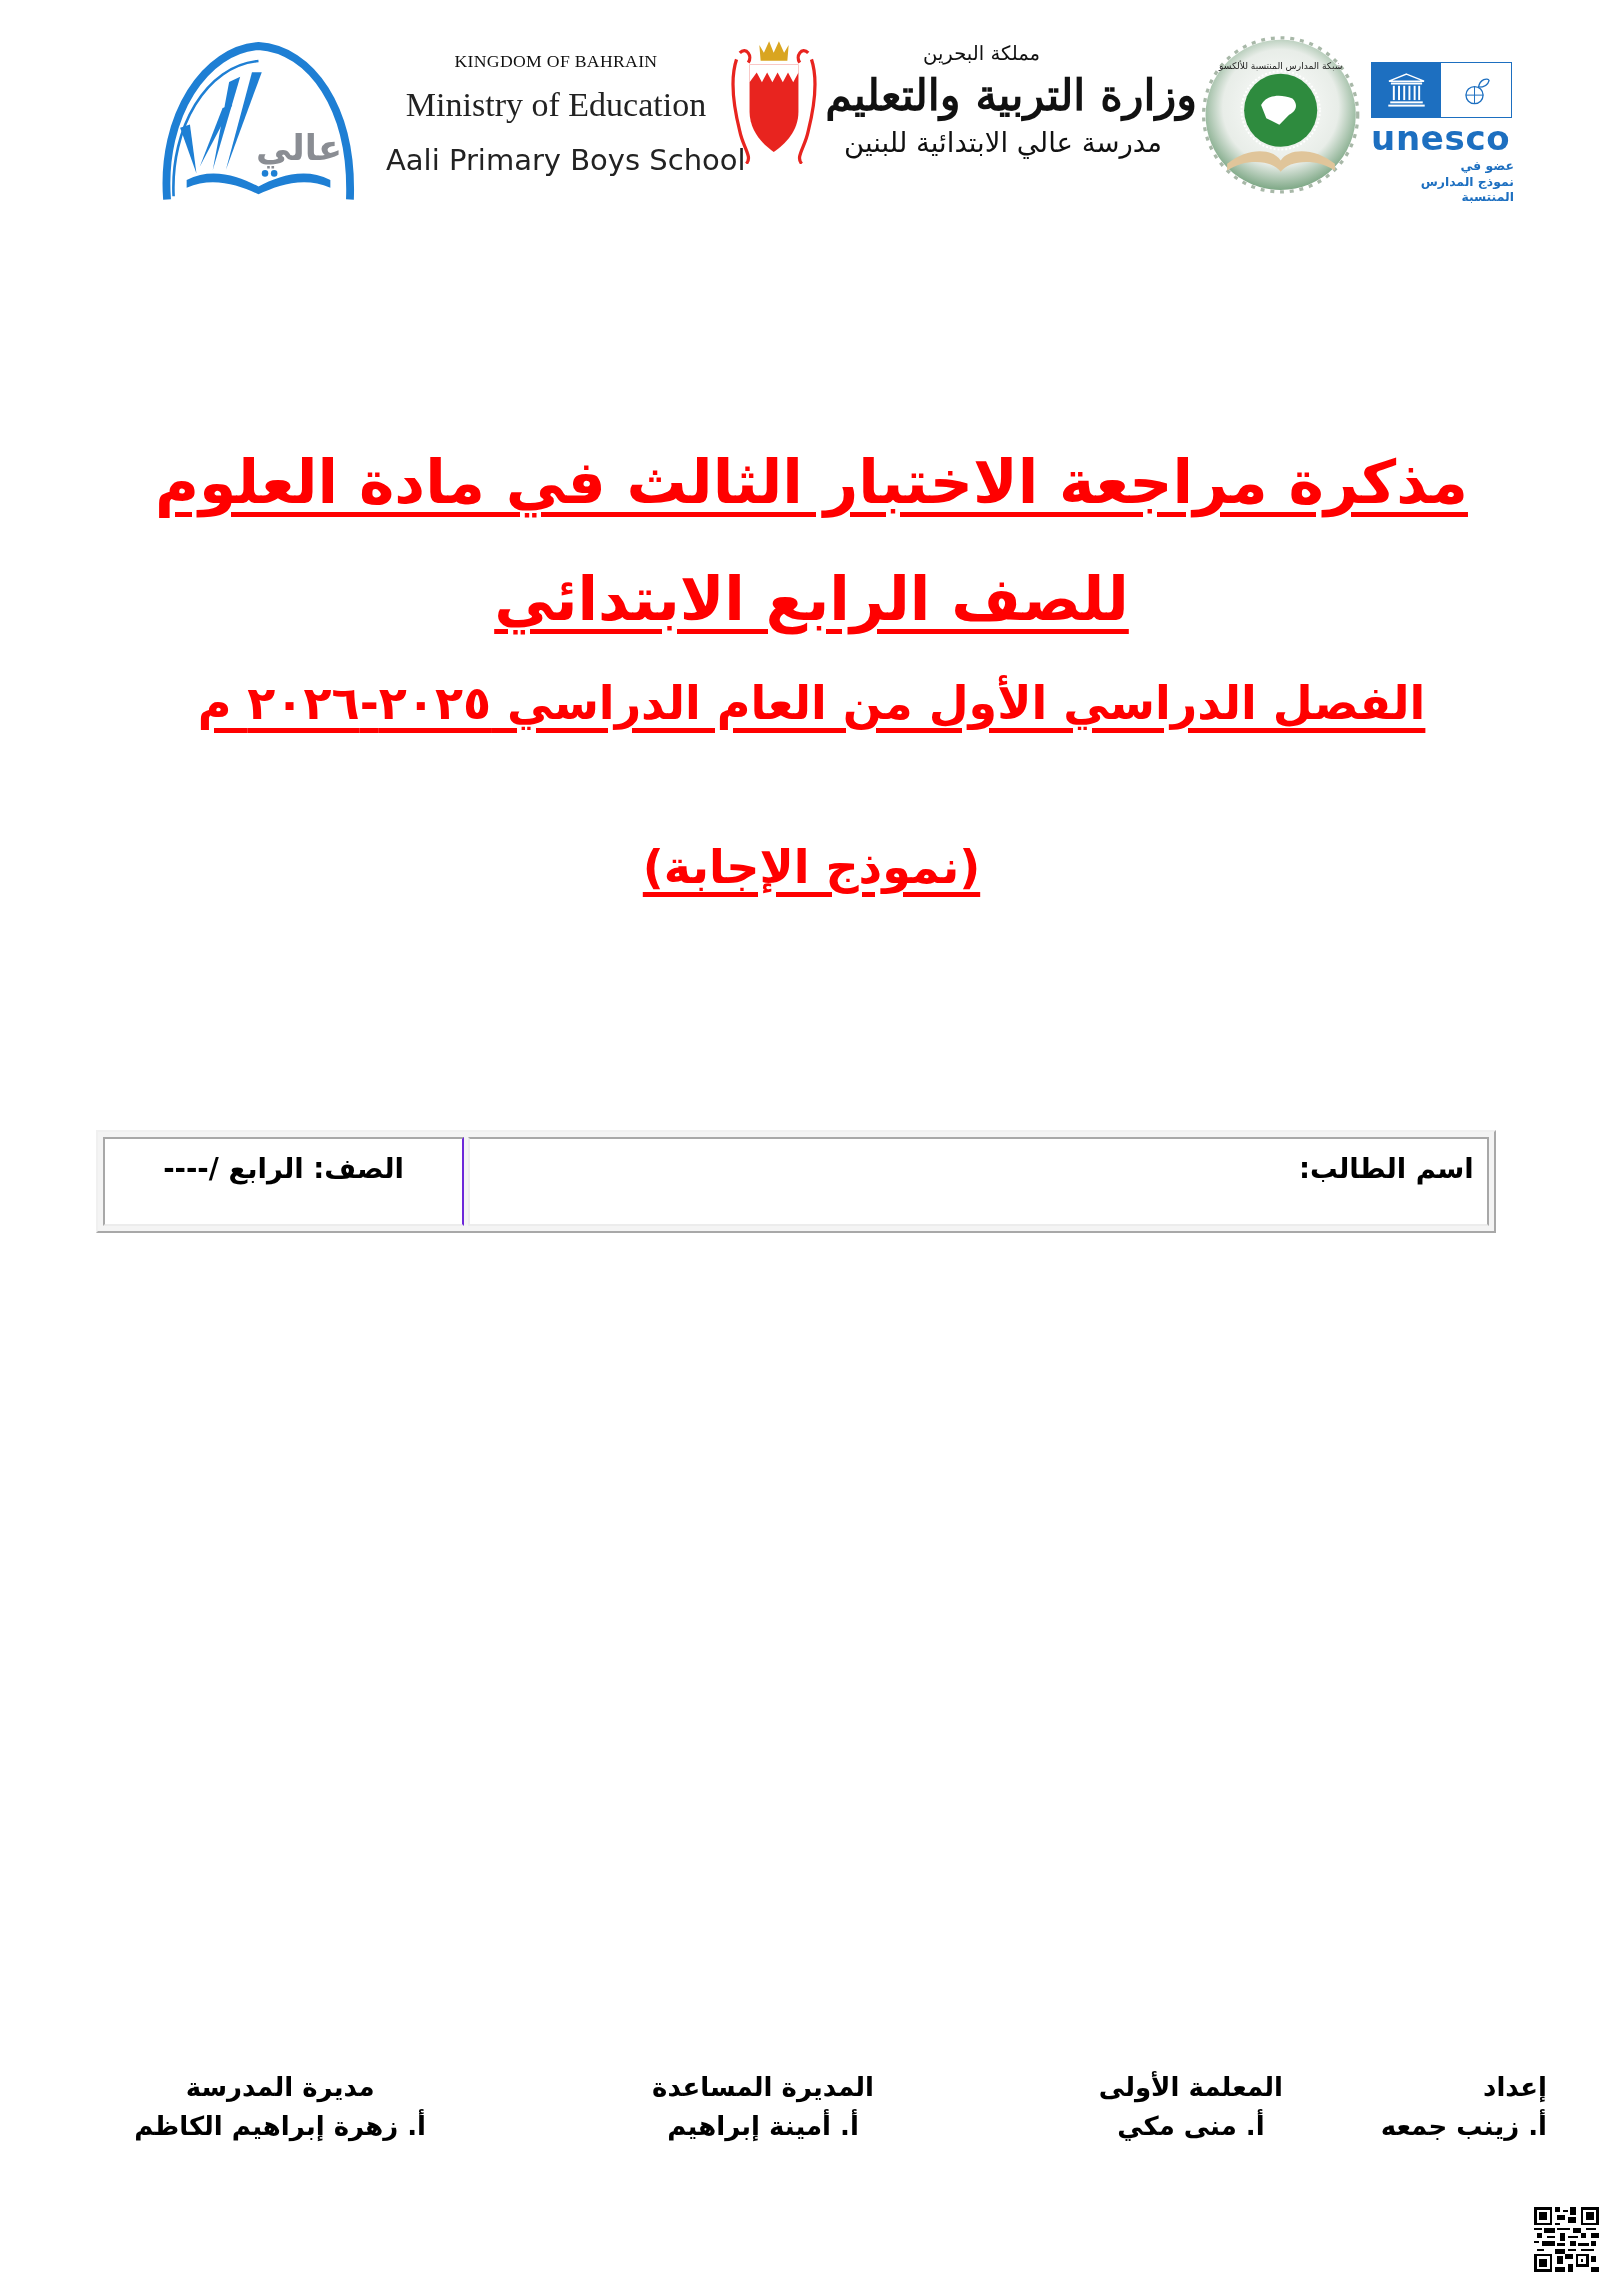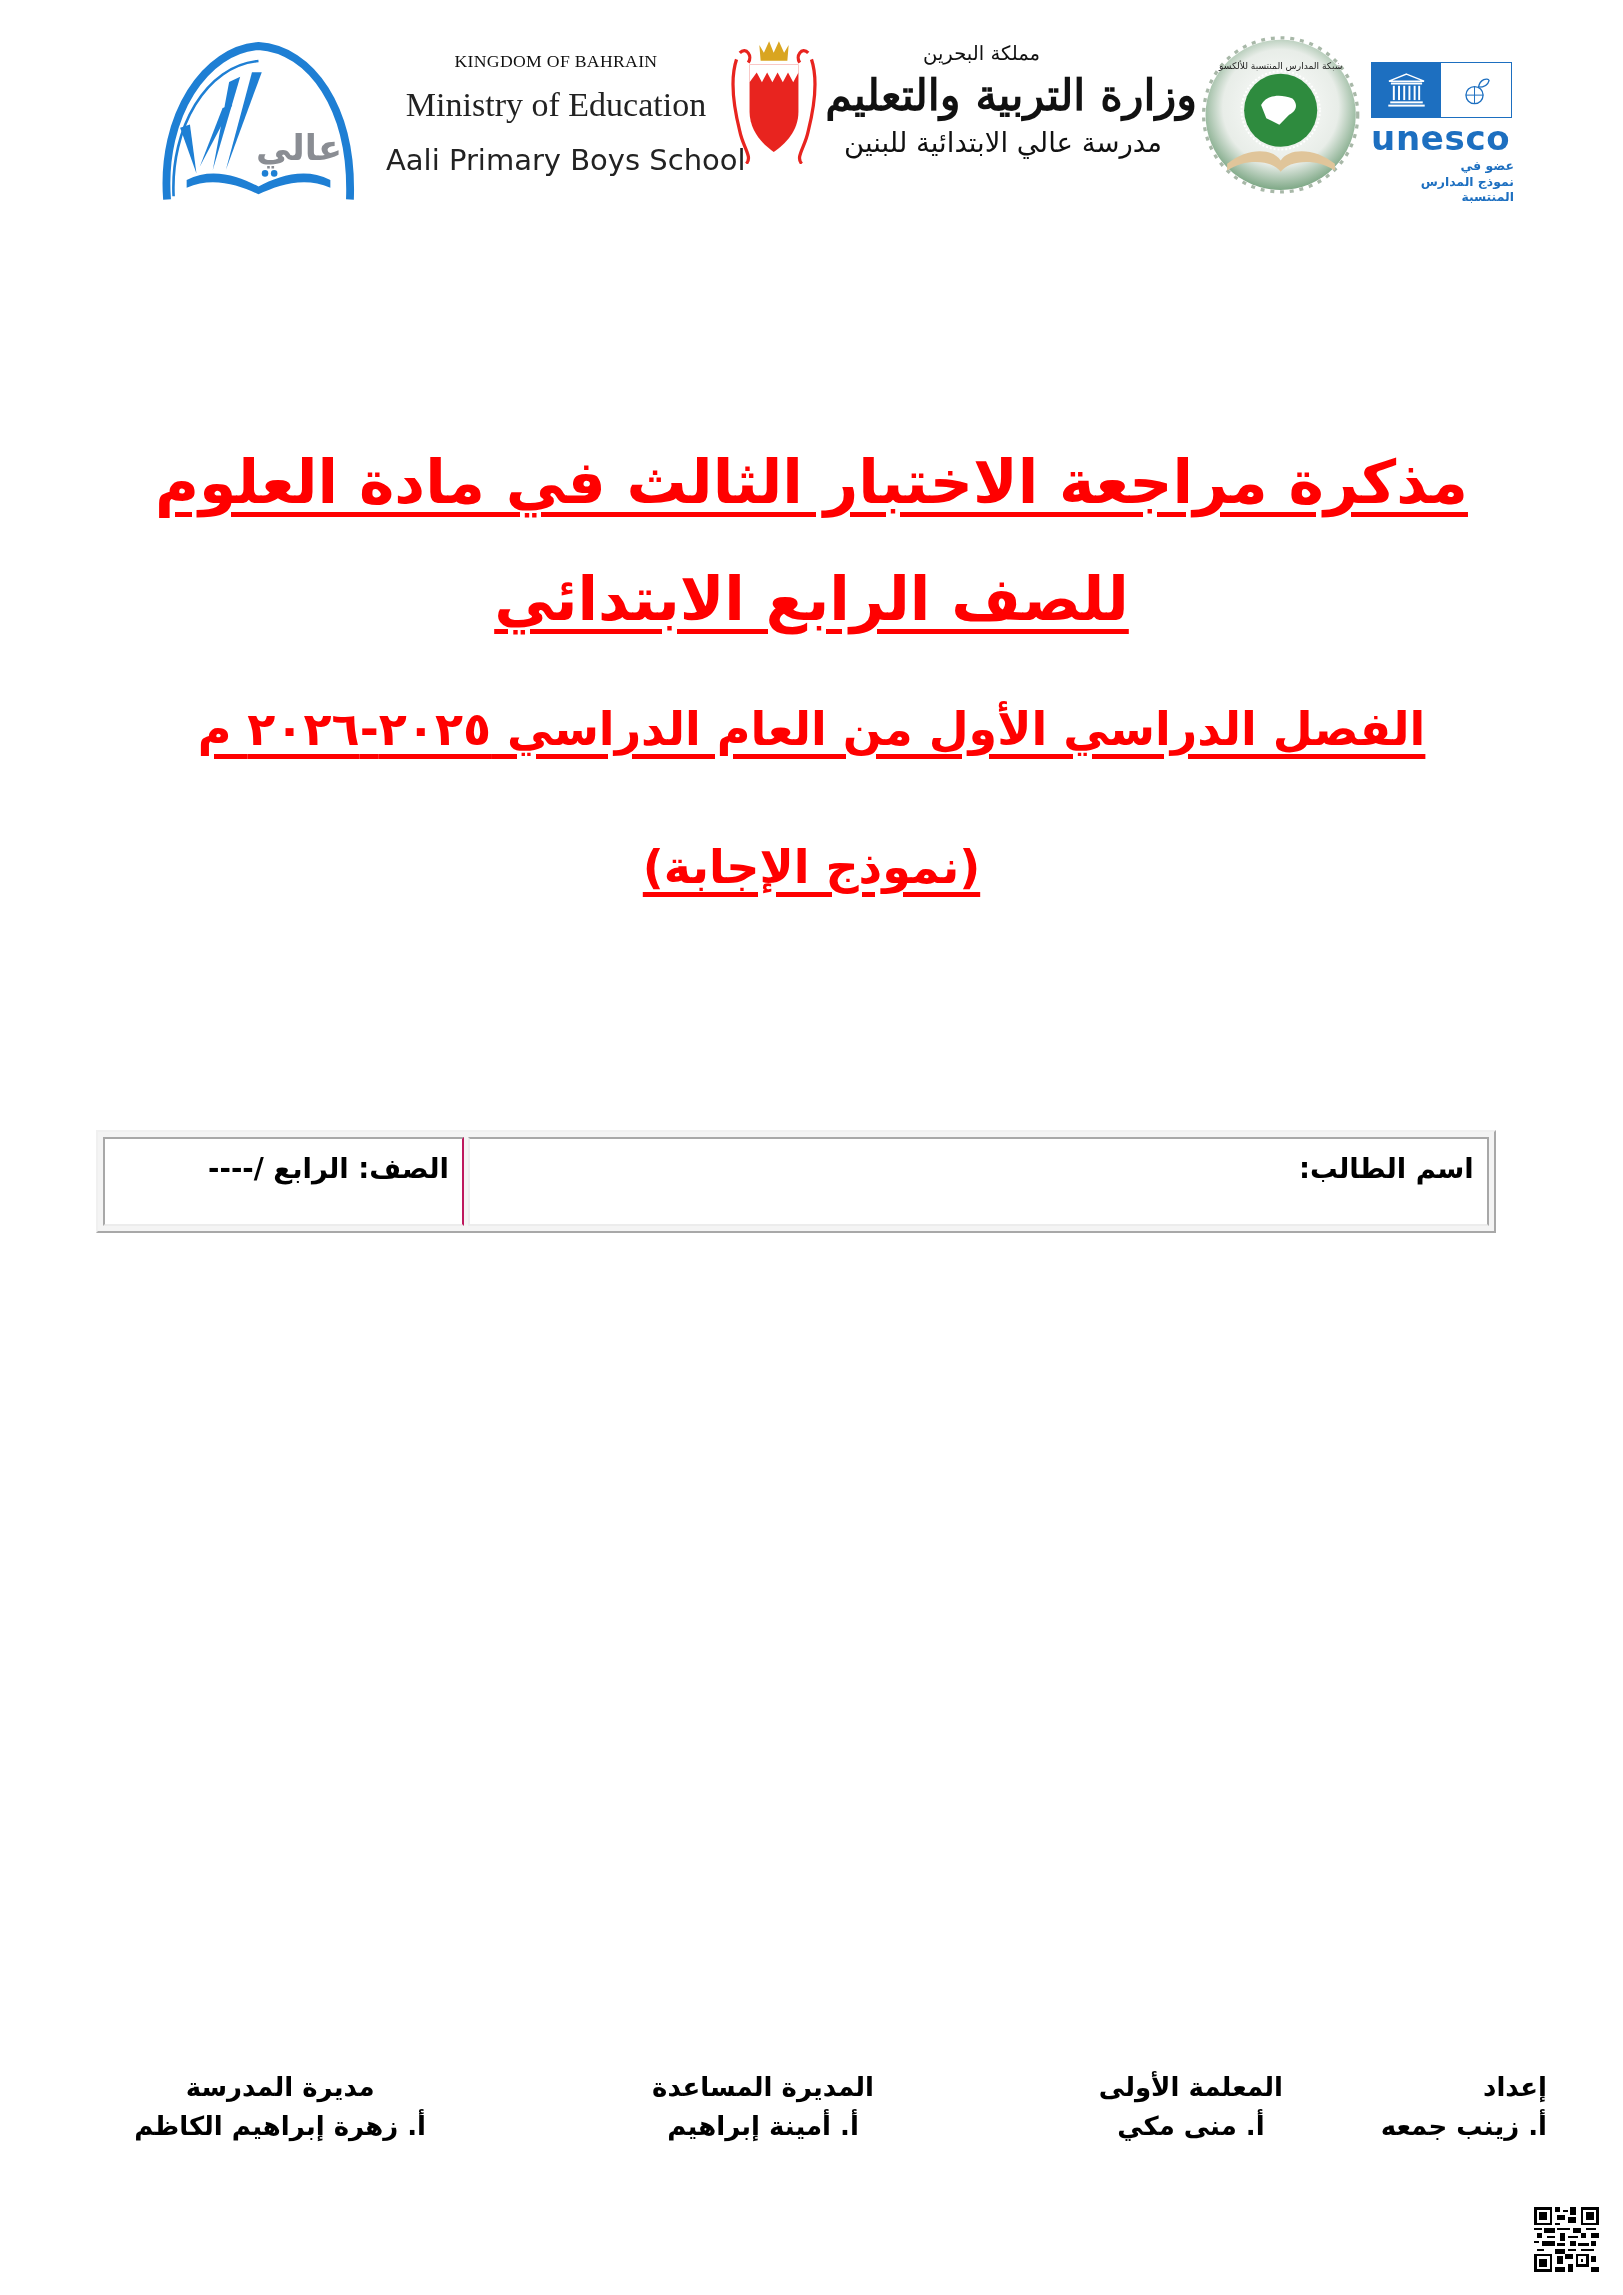--- a/index.html
+++ b/index.html
@@ -177,21 +177,21 @@
       font-size: 60px;
       line-height: 1;
     }
     .title span {
       text-decoration: underline;
       text-decoration-thickness: 5.2px;
       text-underline-offset: 9.2px;
     }
     .t1 { top: 452px; }
     .t2 { top: 569px; }
-    .t3 { top: 706px; font-size: 46px; }
+    .t3 { top: 680px; font-size: 46px; }
     .t4 { top: 844px; font-size: 46px; }
 
     
     .info-table {
       position: absolute;
       left: 96px;
       top: 1130px;
       width: 1400px;
       height: 103px;
       background: #f4f4f4;
@@ -218,22 +218,22 @@
       font-weight: bold;
       font-size: 27.5px;
       line-height: 1.2;
     }
     .cell-name {
       width: 1021px;
       text-align: right;
     }
     .cell-class {
       flex: 1;
-      text-align: right;
-      border-right: 2px solid #be185d;
+      text-align: center;
+      border-right: 2px solid #6d28d9;
       border-left: 2.6px solid #a8a8a8;
     }
 
     
     .signatures {
       position: absolute;
       top: 2071px;
       left: 0;
       width: 1623px;
       height: 79px;

